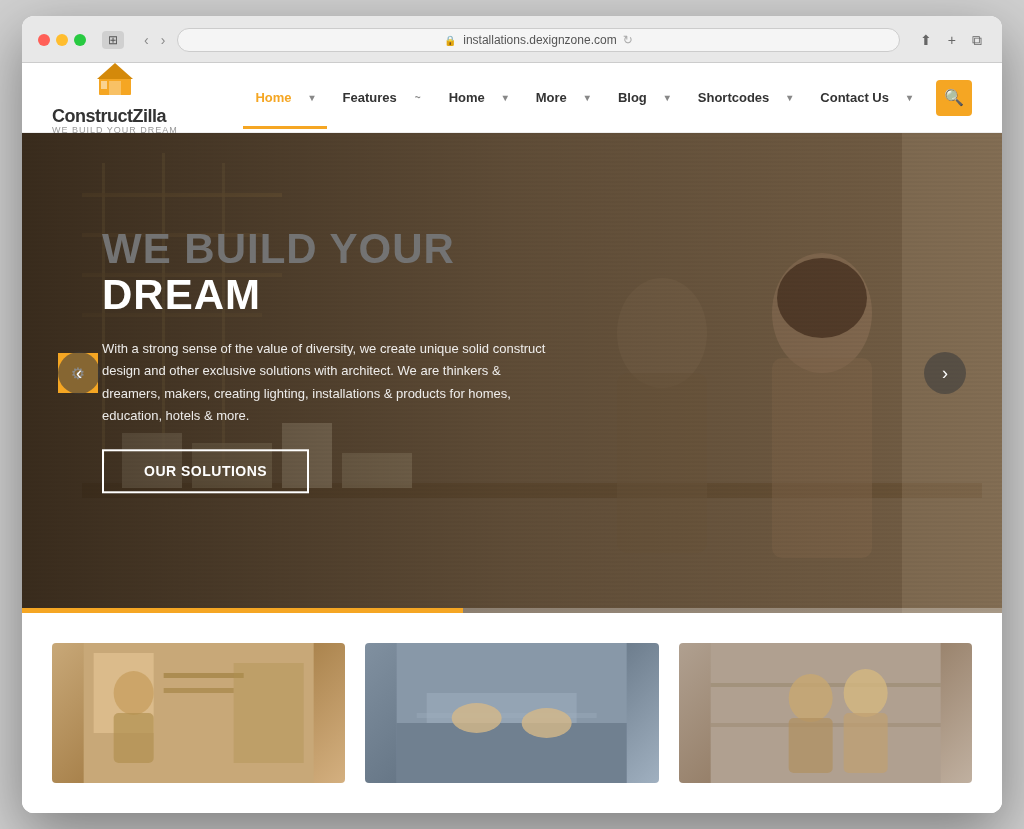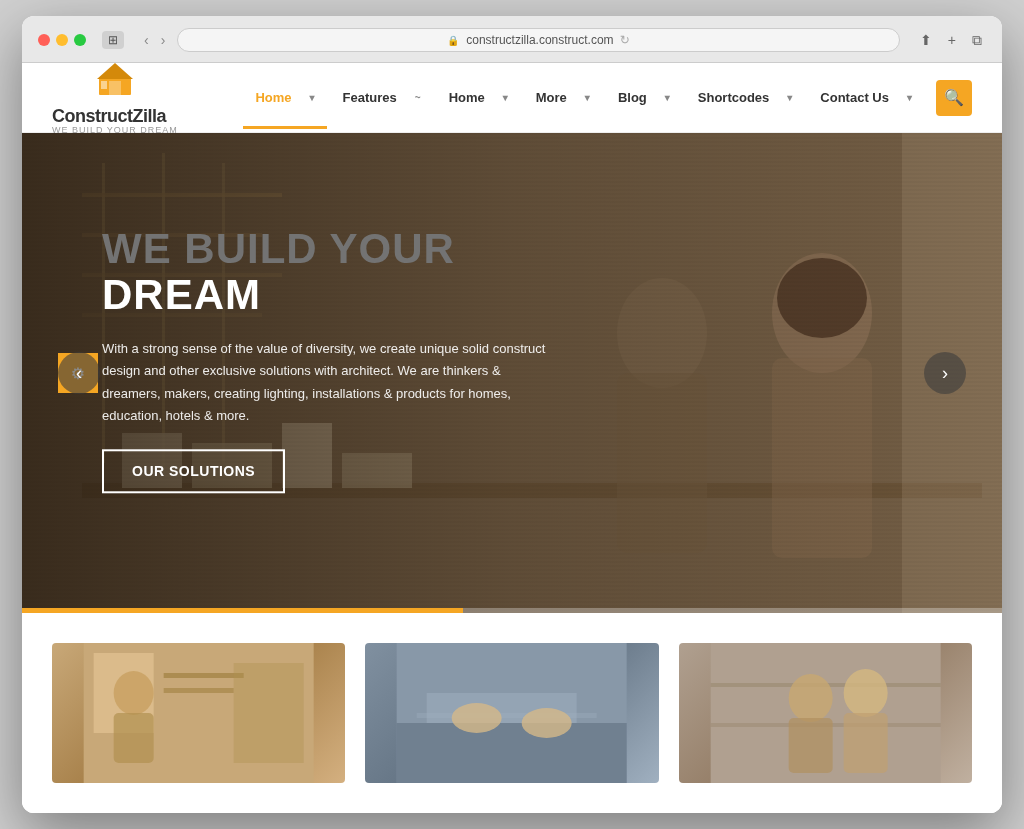--- a/index.html
+++ b/index.html
@@ -299,21 +299,21 @@
       font-weight: 700;
       cursor: pointer;
       text-transform: uppercase;
       letter-spacing: 0.5px;
     }
 
     .btn-outline {
       background: transparent;
       color: #fff;
       border: 2px solid #fff;
-      padding: 12px 28px;
+      padding: 12px 40px;
       font-size: 14px;
       font-weight: 700;
       cursor: pointer;
       text-transform: uppercase;
       letter-spacing: 0.5px;
     }
 
     .hero-settings-btn {
       position: absolute;
       left: 36px;
@@ -424,21 +424,21 @@
         <div class="dot dot-yellow"></div>
         <div class="dot dot-green"></div>
       </div>
       <button class="view-toggle">⊞</button>
       <div class="nav-arrows">
         <button class="nav-arrow">‹</button>
         <button class="nav-arrow">›</button>
       </div>
       <div class="address-bar">
         <span class="address-bar-lock">🔒</span>
-        <span>constructzilla.construct.com</span>
+        <span>installations.dexignzone.com</span>
         <span style="color:#aaa; font-size:12px;">↻</span>
       </div>
       <div class="browser-actions">
         <button class="browser-action-btn">⬆</button>
         <button class="browser-action-btn">+</button>
         <button class="browser-action-btn">⧉</button>
       </div>
     </div>
   </div>
 

